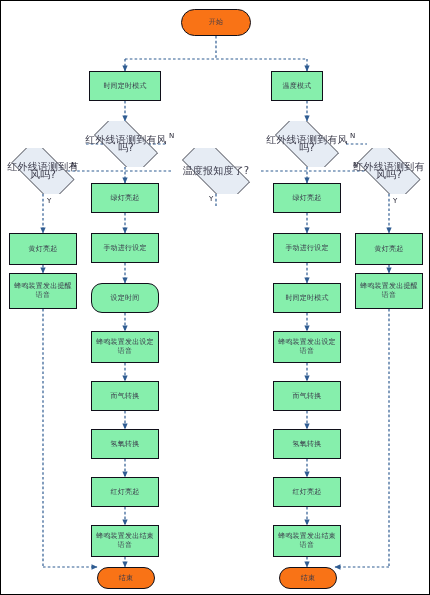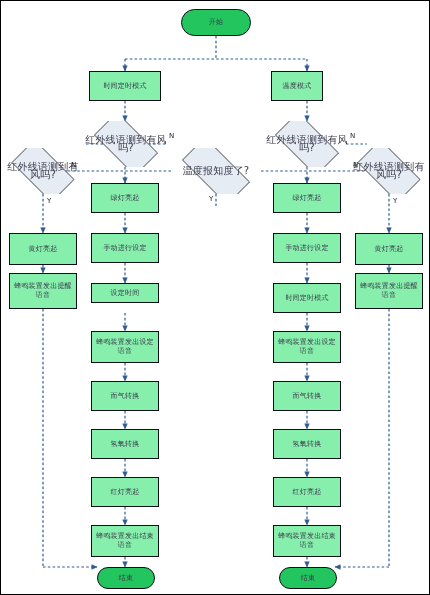--- a/index.html
+++ b/index.html
@@ -33,21 +33,21 @@
     border:1.4px solid #10101a;
     font-size:7px;
     line-height:9px;
     letter-spacing:.2px;
     z-index:3;
     overflow:hidden;
   }
   .node span{display:block;width:100%;padding:0 1px;}
   .terminal{
     border-radius:14px;
-    background:#22c55e;
+    background:#f97316;
   }
   .process{
     background:#86efac;
   }
   .decision{
     border:none;
     background:transparent;
   }
   .decision .dia{
     position:absolute;
@@ -195,21 +195,21 @@
   <div class="node process" style="left:354px;top:272px;width:68px;height:36px;">
     <span>蜂鸣装置发出提醒语音</span>
   </div>
 
   <div class="node process" style="left:90px;top:182px;width:68px;height:30px;">
     <span>绿灯亮起</span>
   </div>
   <div class="node process" style="left:90px;top:232px;width:68px;height:30px;">
     <span>手动进行设定</span>
   </div>
-  <div class="node process" style="left:90px;top:282px;width:68px;height:20px;">
+  <div class="node process" style="left:90px;top:282px;width:68px;height:30px;border-radius:11px;">
     <span>设定时间</span>
   </div>
   <div class="node process" style="left:90px;top:330px;width:68px;height:32px;">
     <span>蜂鸣装置发出设定语音</span>
   </div>
   <div class="node process" style="left:90px;top:380px;width:68px;height:30px;">
     <span>而气转换</span>
   </div>
   <div class="node process" style="left:90px;top:428px;width:68px;height:30px;">
     <span>氢氧转换</span>

